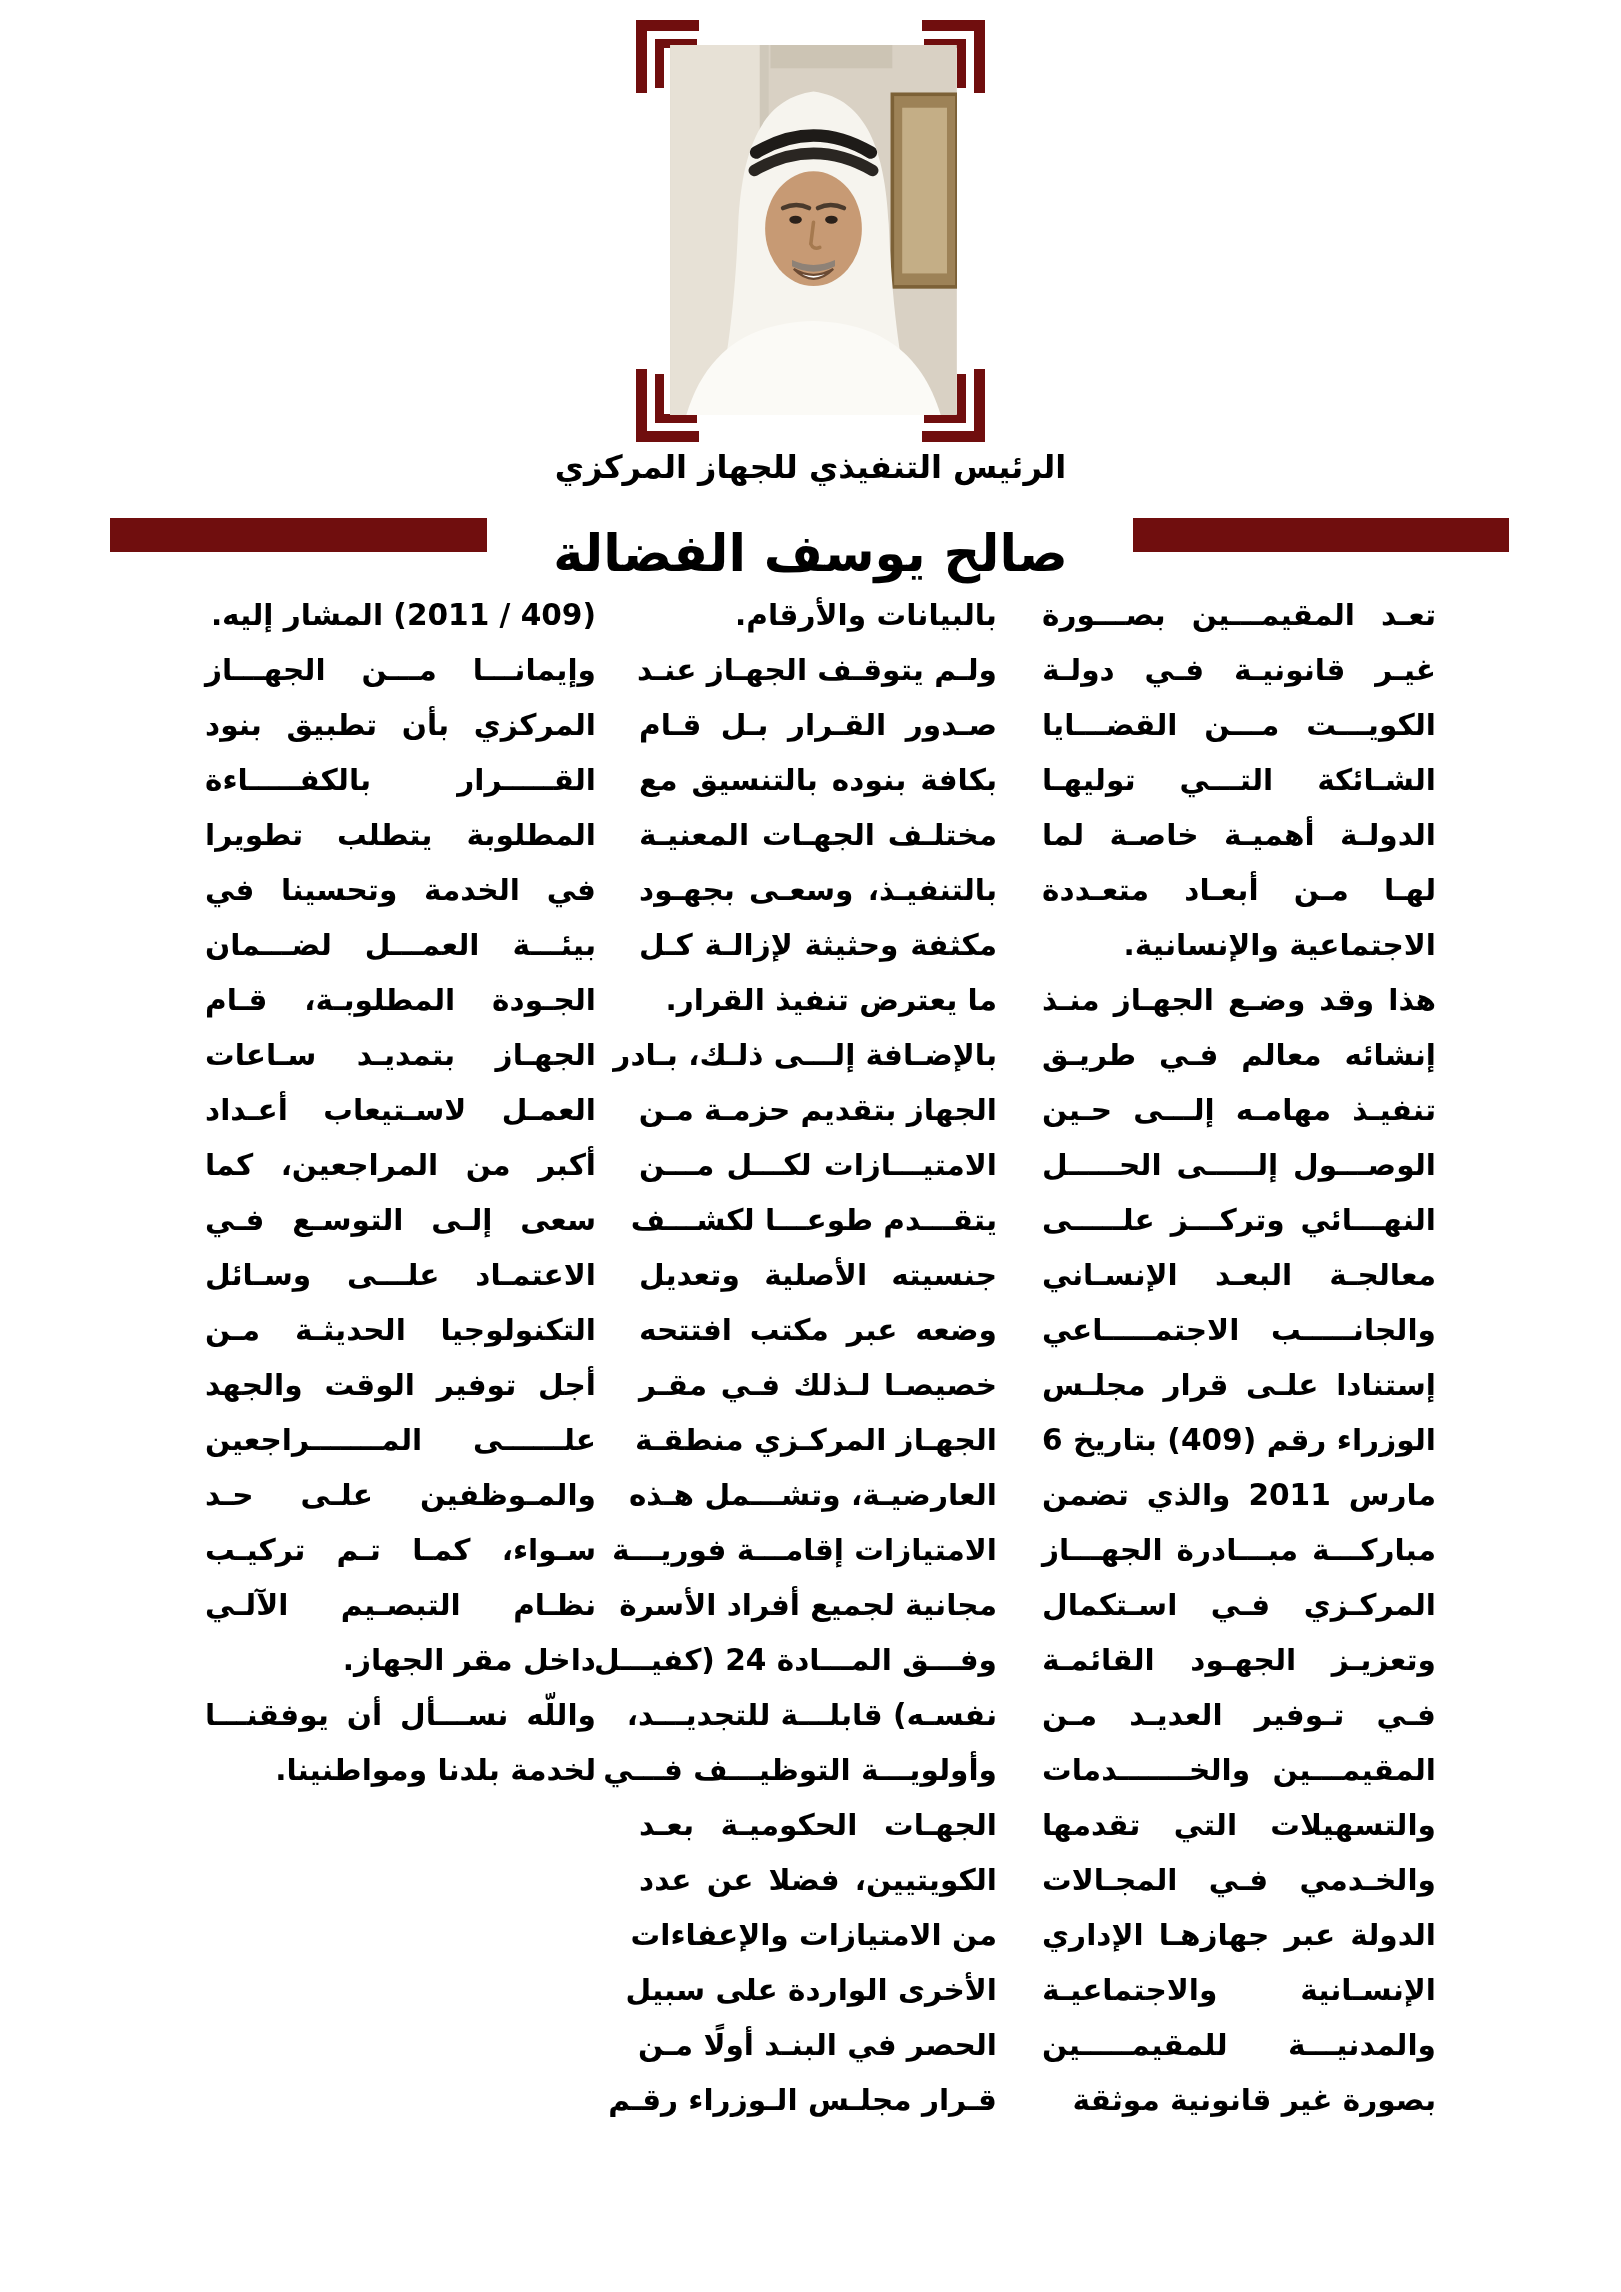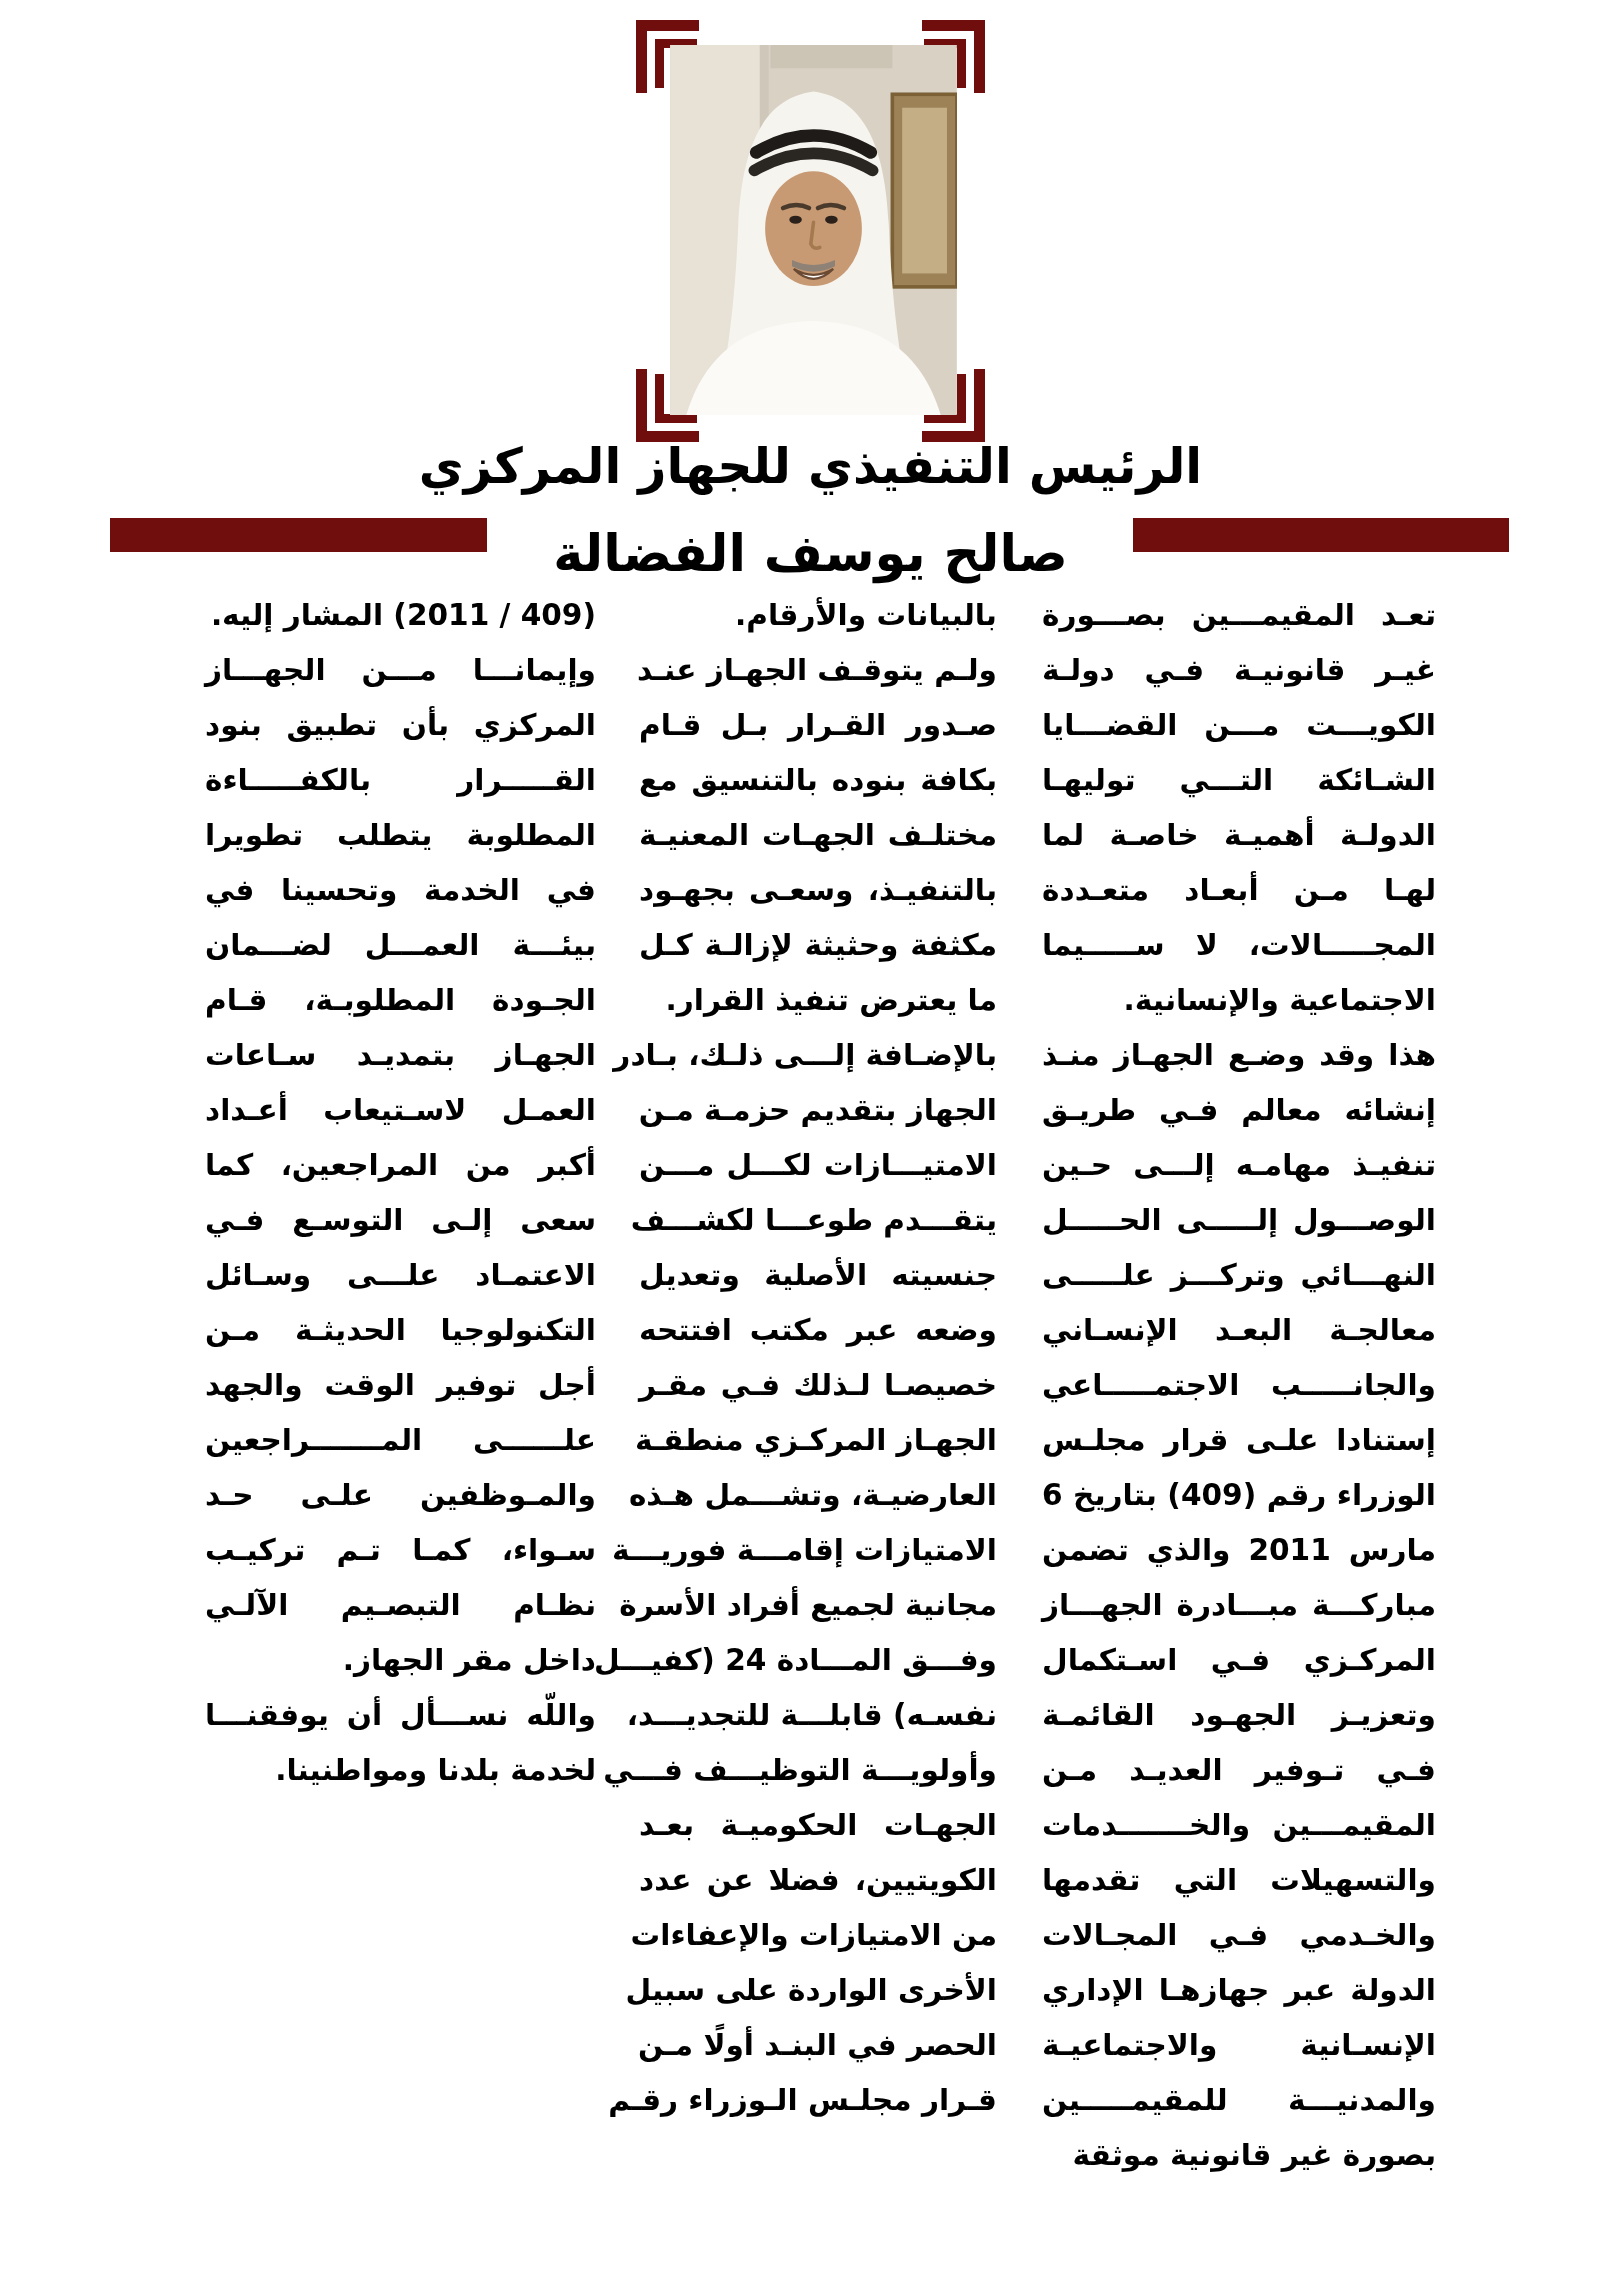--- a/index.html
+++ b/index.html
@@ -29,21 +29,21 @@
   .bk.tr::after{right:19px;top:19px;border-top-width:9px;border-right-width:9px;}
   .bk.bl{left:636px;top:369px;}
   .bk.bl::before{border-bottom-width:11.6px;border-left-width:11.6px;}
   .bk.bl::after{left:19px;bottom:19px;border-bottom-width:9px;border-left-width:9px;}
   .bk.br{left:922px;top:369px;}
   .bk.br::before{border-bottom-width:11.6px;border-right-width:11.6px;}
   .bk.br::after{right:19px;bottom:19px;border-bottom-width:9px;border-right-width:9px;}
 
   .role-title{
     position:absolute;left:0;top:441px;width:1621px;
-    text-align:center;font-size:49px;font-weight:bold;line-height:52px;
+    text-align:center;font-size:32px;font-weight:bold;line-height:52px;
     letter-spacing:0;
   }
   .person-name{
     position:absolute;left:0;top:493px;width:1621px;
     text-align:center;font-size:51px;font-weight:bold;line-height:75px;margin-top:23px;
   }
   .rule{
     position:absolute;top:518px;height:34px;background:#700E0E;
   }
   .rule.left{left:110px;width:377px;}
@@ -117,21 +117,20 @@
 <div class="rule left"></div>
 <div class="rule right"></div>
 
 <div class="col c-right">
     <div class="line">تعـد المقيمـــين بصـــورة</div>
     <div class="line">غيـر قانونيـة فـي دولـة</div>
     <div class="line">الكويـــت مـــن القضـــايا</div>
     <div class="line">الشـائكة التـــي توليهـا</div>
     <div class="line">الدولـة أهميـة خاصـة لما</div>
     <div class="line">لهـا مـن أبعـاد متعـددة</div>
-    <div class="line">المجـــــالات، لا ســـــيما</div>
     <div class="line end">الاجتماعية والإنسانية.</div>
     <div class="line">هذا وقد وضـع الجهـاز منـذ</div>
     <div class="line">إنشائه معالم فـي طريـق</div>
     <div class="line">تنفيـذ مهامـه إلـــى حـين</div>
     <div class="line">الوصـــول إلـــــى الحـــــل</div>
     <div class="line">النهـــائي وتركـــز علـــــى</div>
     <div class="line">معالجـة البعـد الإنسـاني</div>
     <div class="line">والجانـــــب الاجتمـــــاعي</div>
     <div class="line">إستنادا علـى قرار مجلـس</div>
     <div class="line">الوزراء رقم (409) بتاريخ 6</div>

